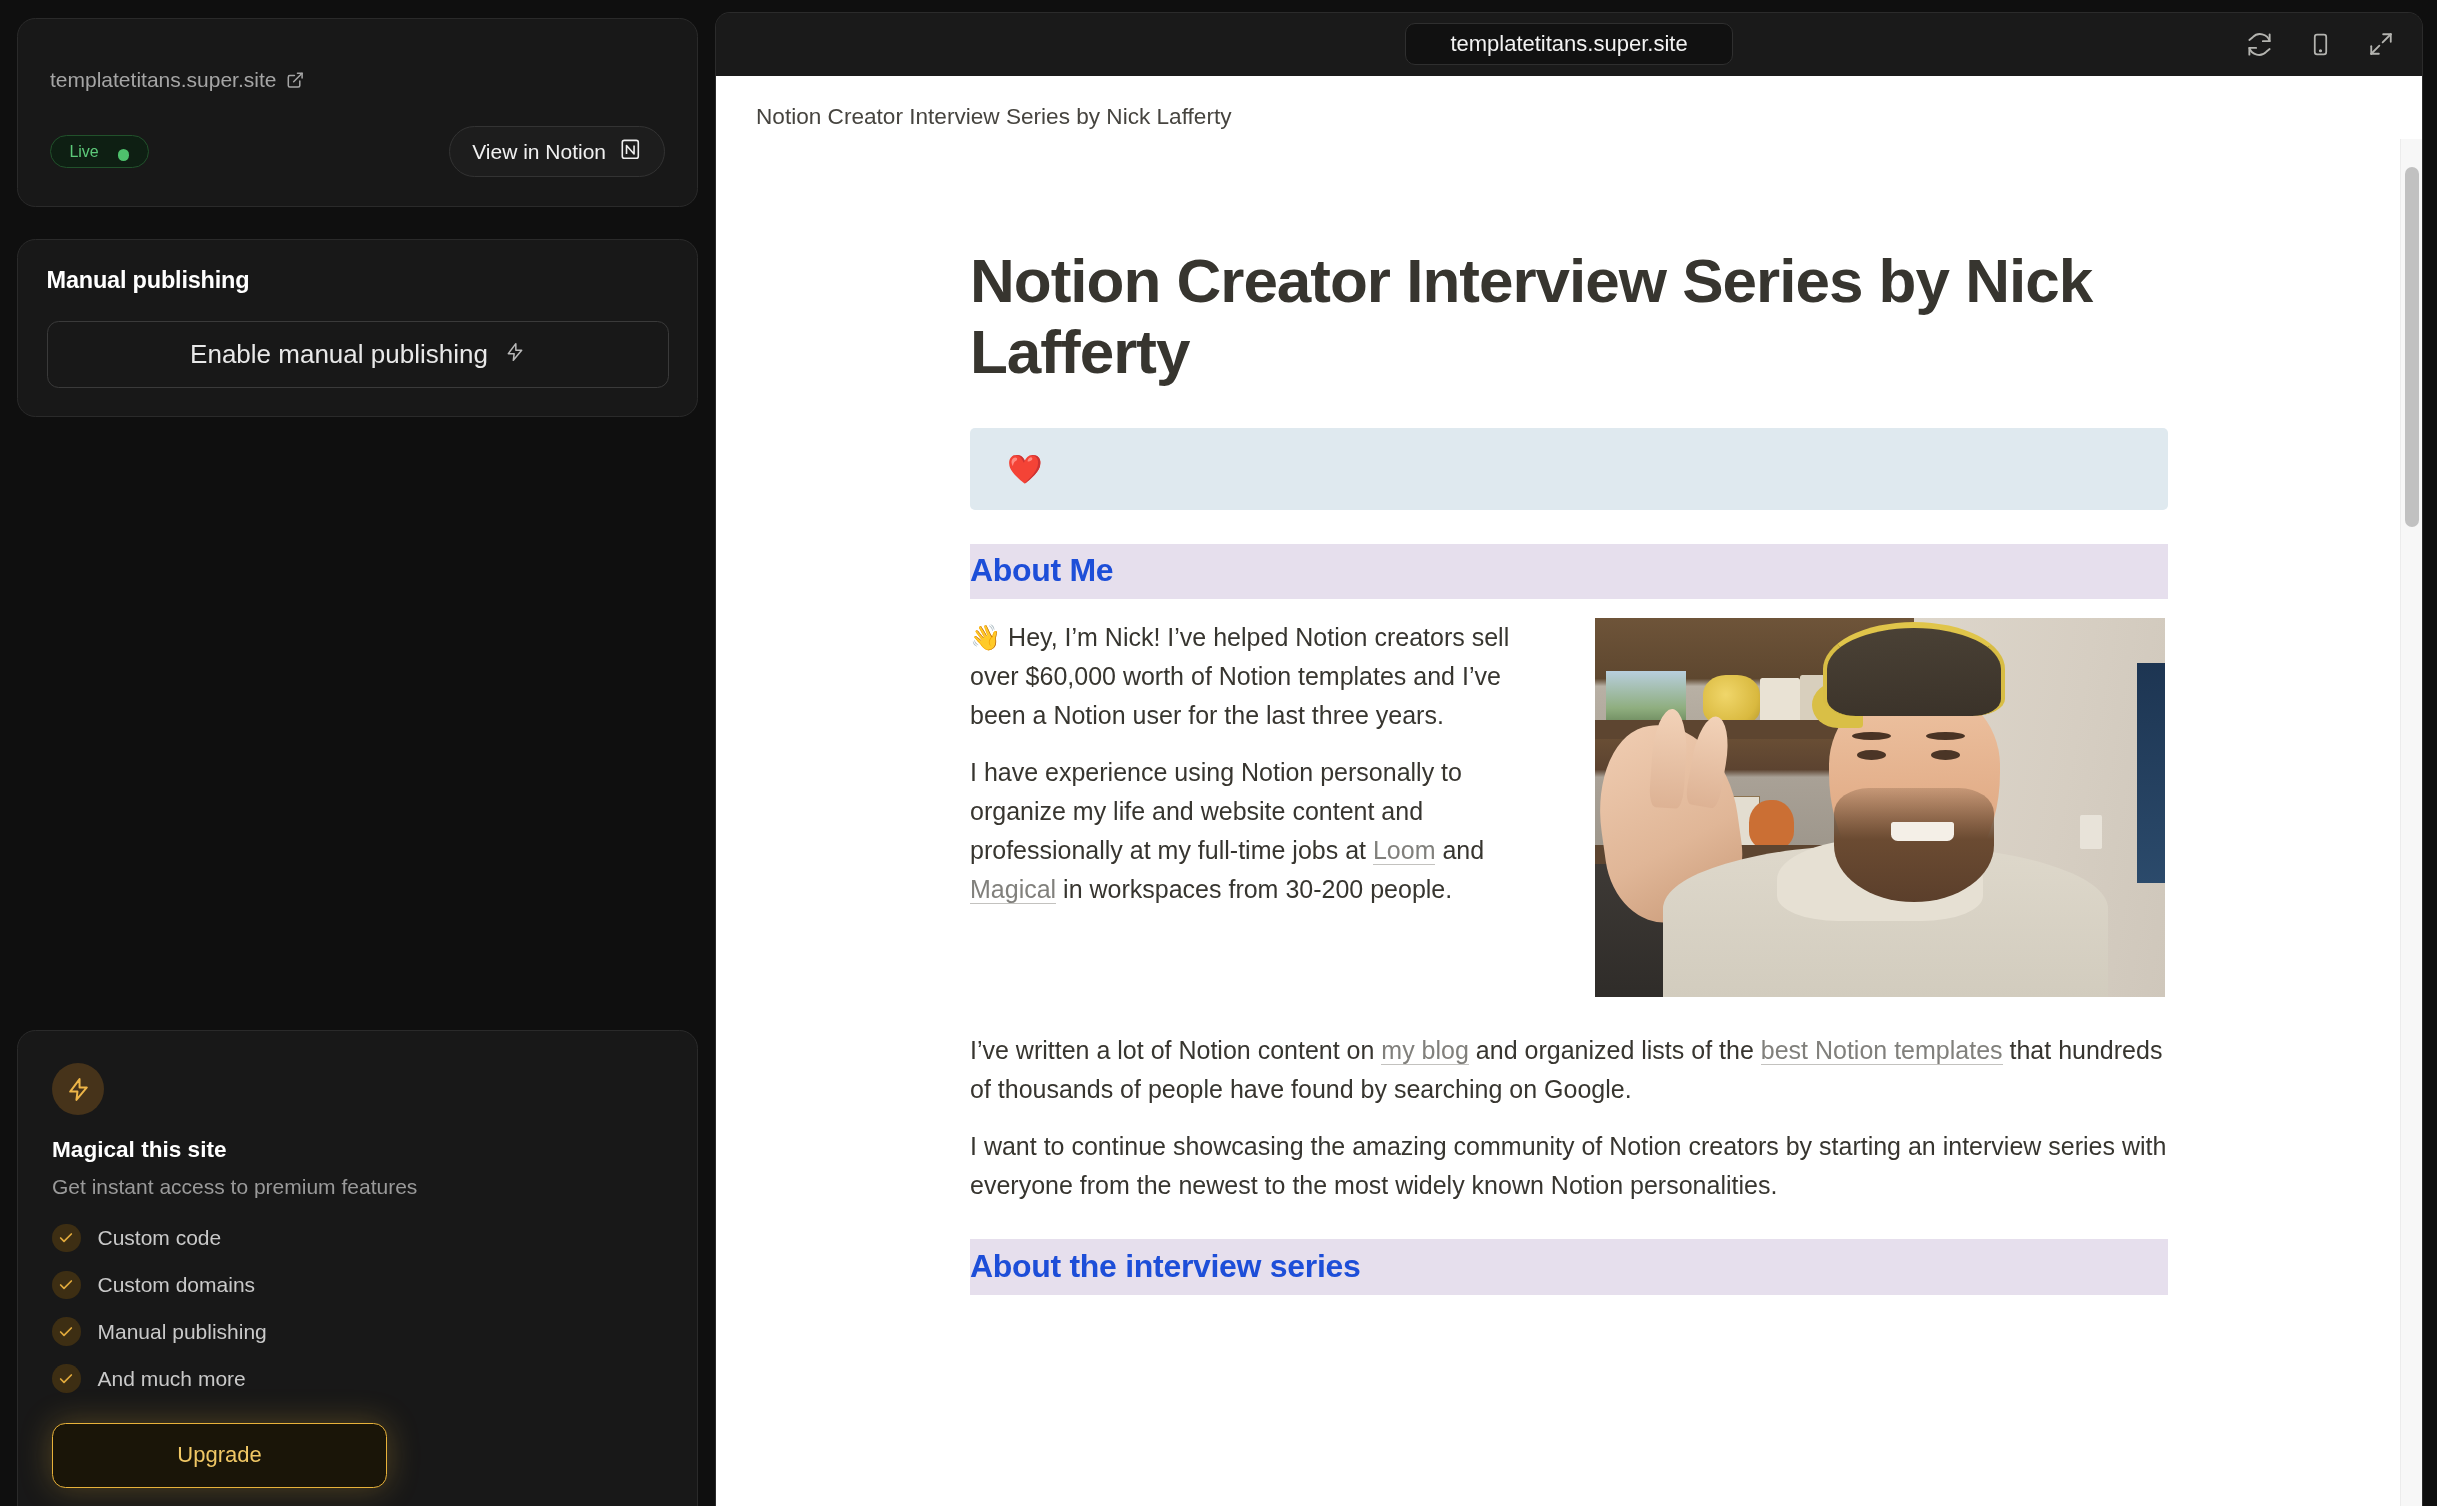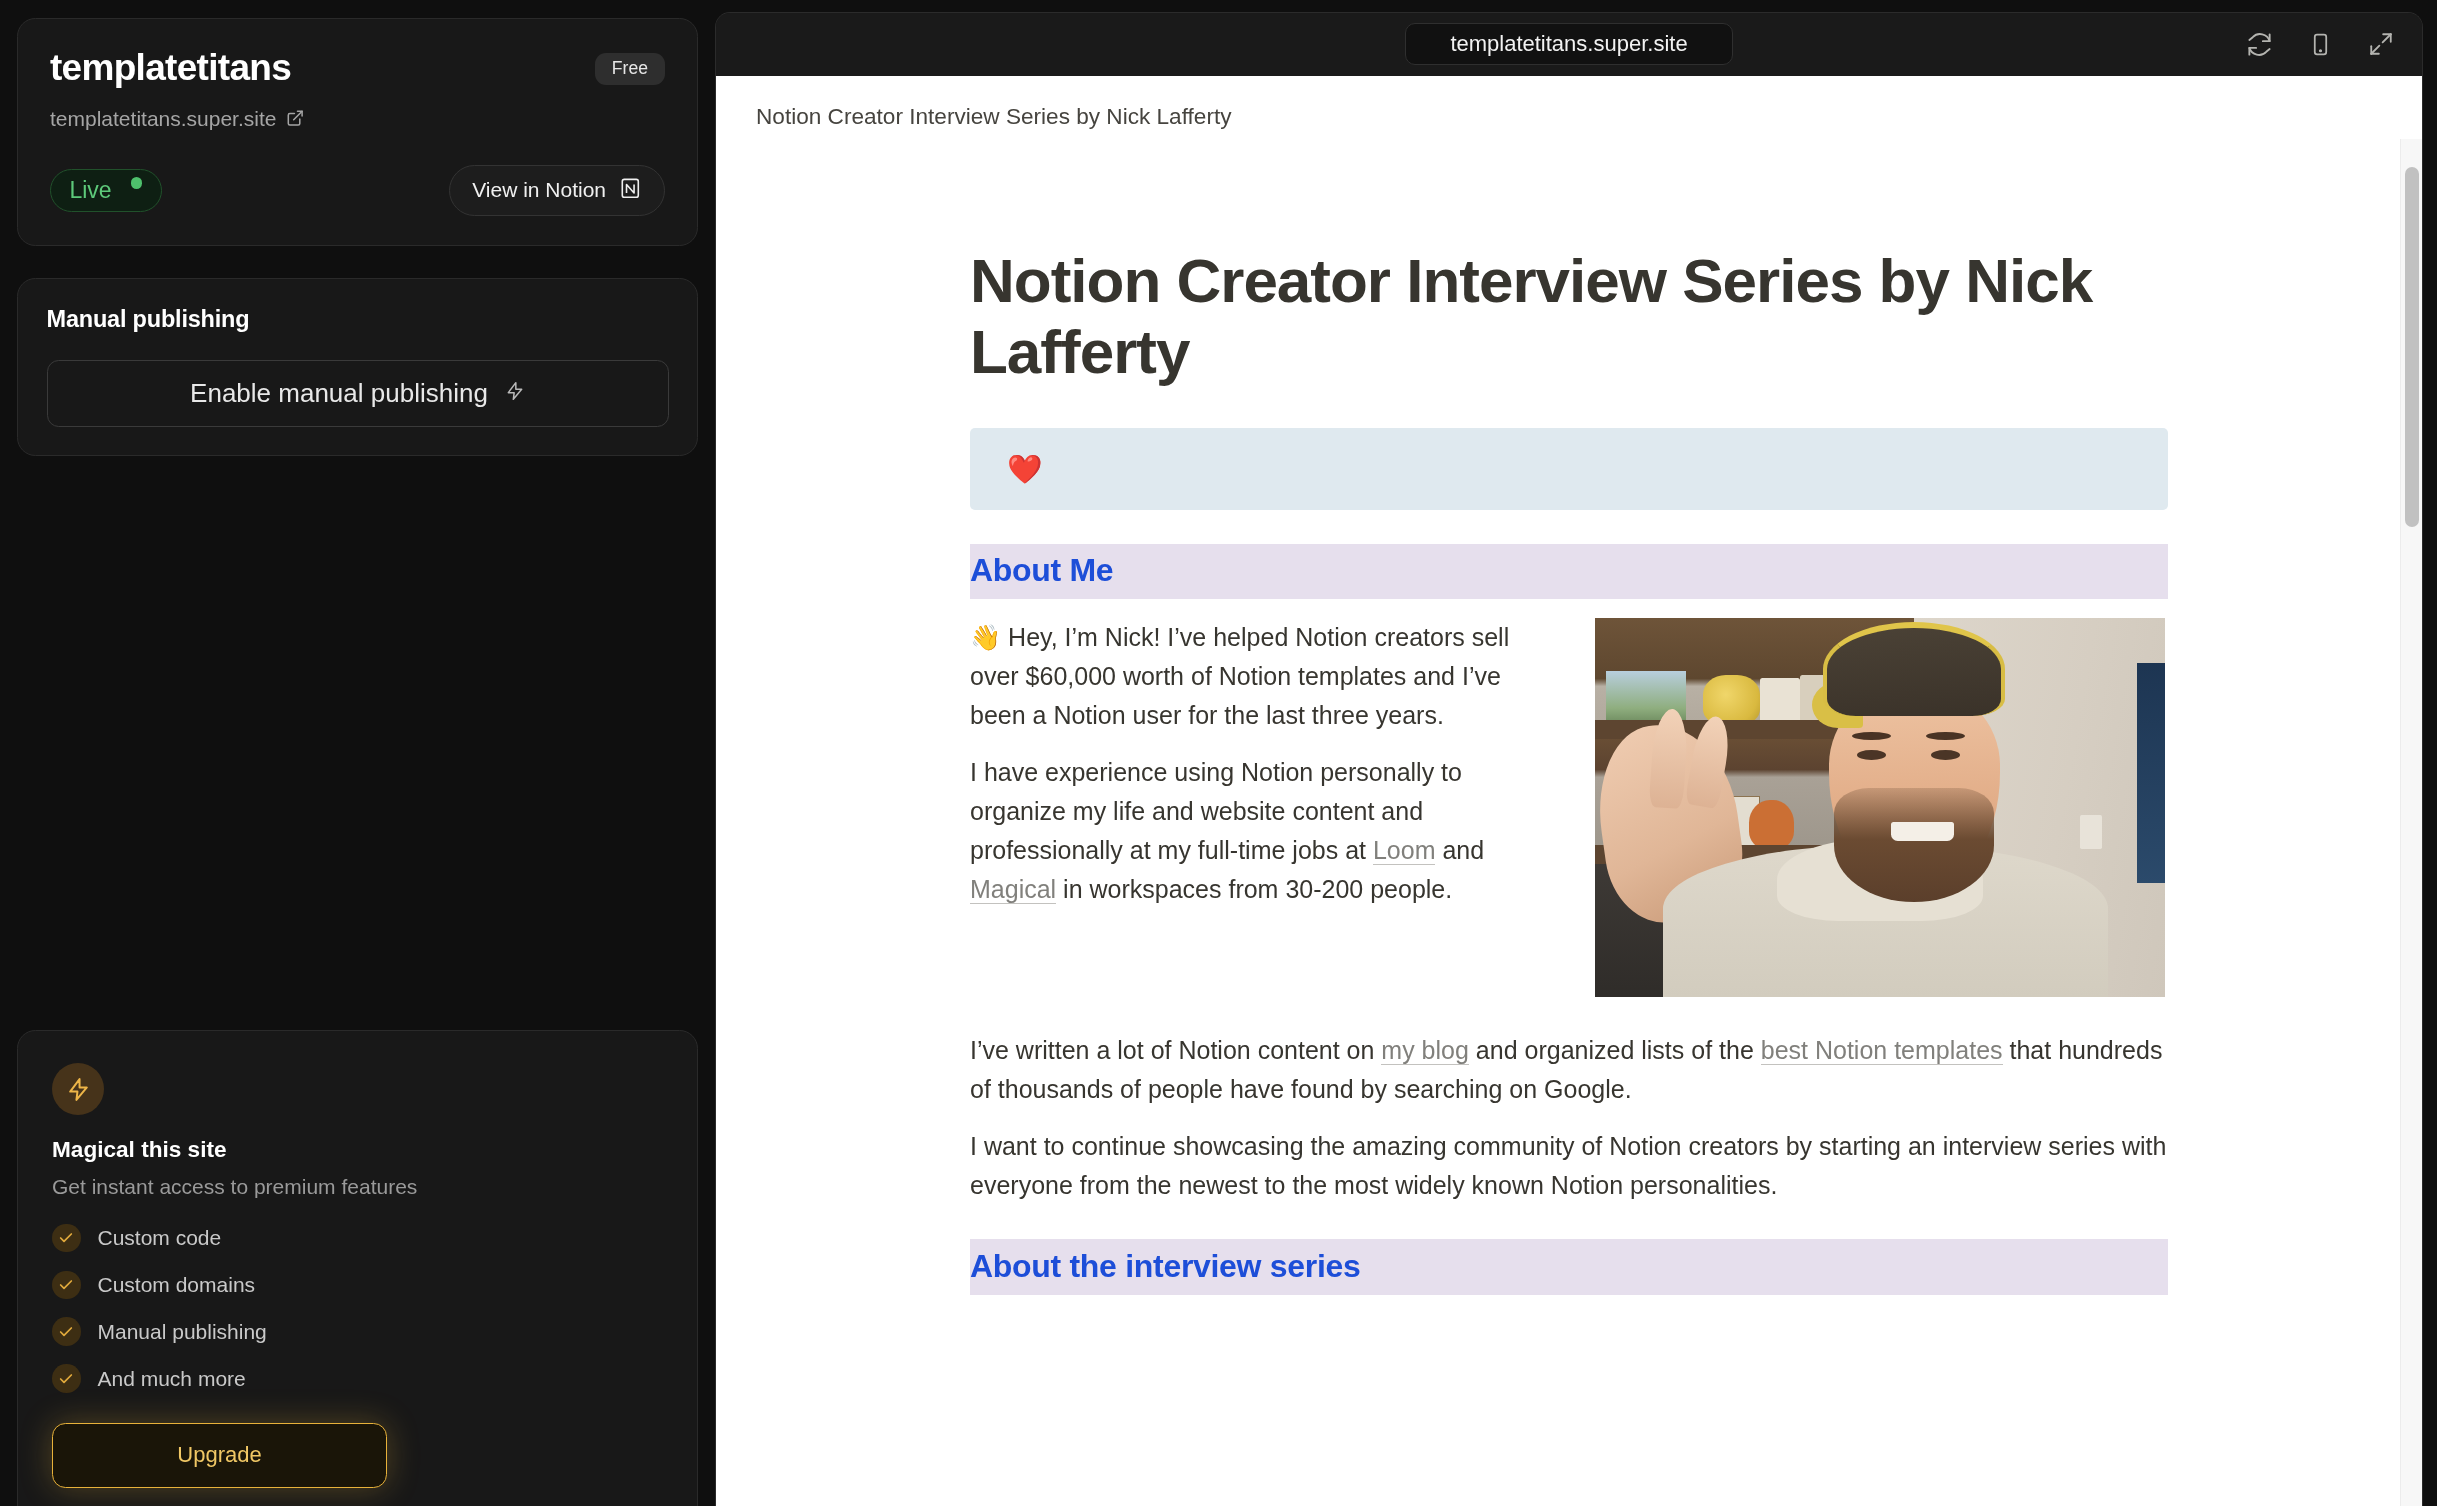--- a/index.html
+++ b/index.html
@@ -82,26 +82,26 @@
 
   .site-card-actions {
     display: flex;
     align-items: center;
     justify-content: space-between;
     margin-top: 34px;
   }
 
   .live-badge {
     display: inline-flex;
-    align-items: flex-start;
+    align-items: flex-end;
     gap: 19px;
     border: 0.8px solid #21512b;
     background: #0e1f13;
     color: #5dc97a;
-    font-size: 23px;
+    font-size: 16px;
     border-radius: 837px;
     padding: 6.7px 18.4px;
   }
 
   .live-dot {
     width: 11.7px; height: 11.7px; border-radius: 50%;
     background: #4ec06c;
     display: inline-block;
   }
 
@@ -496,24 +496,20 @@
   }
 </style>
 </head>
 <body>
 
 <div class="app">
 
   <aside class="sidebar">
 
     <section class="card site-card">
-      <div class="site-card-top">
-        <div class="site-title">templatetitans</div>
-        <div class="plan-badge">Free</div>
-      </div>
 
       <a class="site-domain">
         <span>templatetitans.super.site</span>
         <span class="ext-icon">
           <svg width="18.4" height="18.4" viewBox="0 0 24 24" fill="none" stroke="#a5a5a5" stroke-width="2" stroke-linecap="round" stroke-linejoin="round">
             <path d="M18 13v6a2 2 0 0 1-2 2H5a2 2 0 0 1-2-2V8a2 2 0 0 1 2-2h6"></path>
             <polyline points="15 3 21 3 21 9"></polyline>
             <line x1="10" y1="14" x2="21" y2="3"></line>
           </svg>
         </span>

